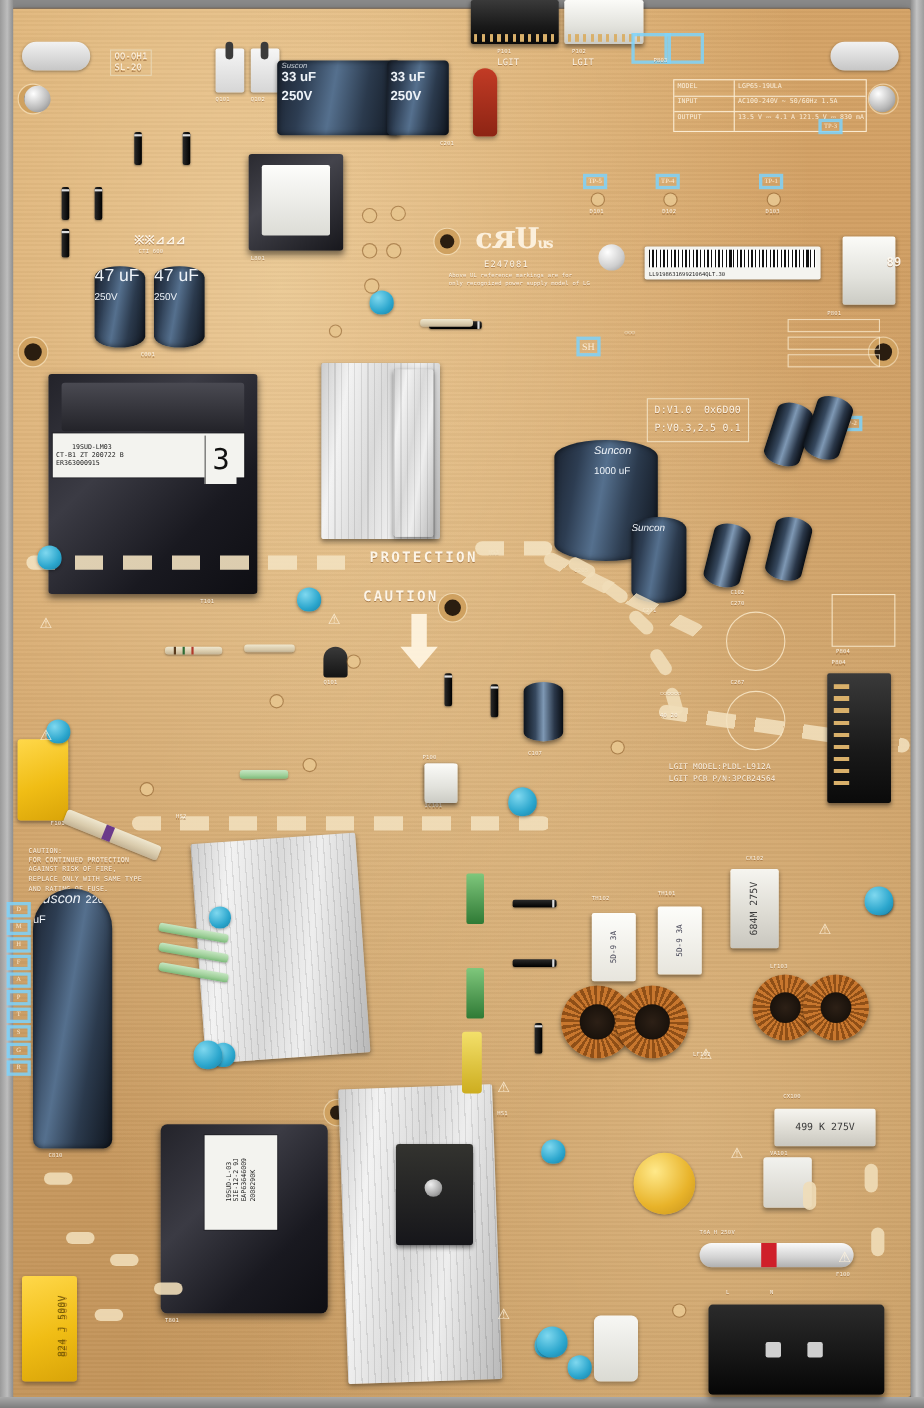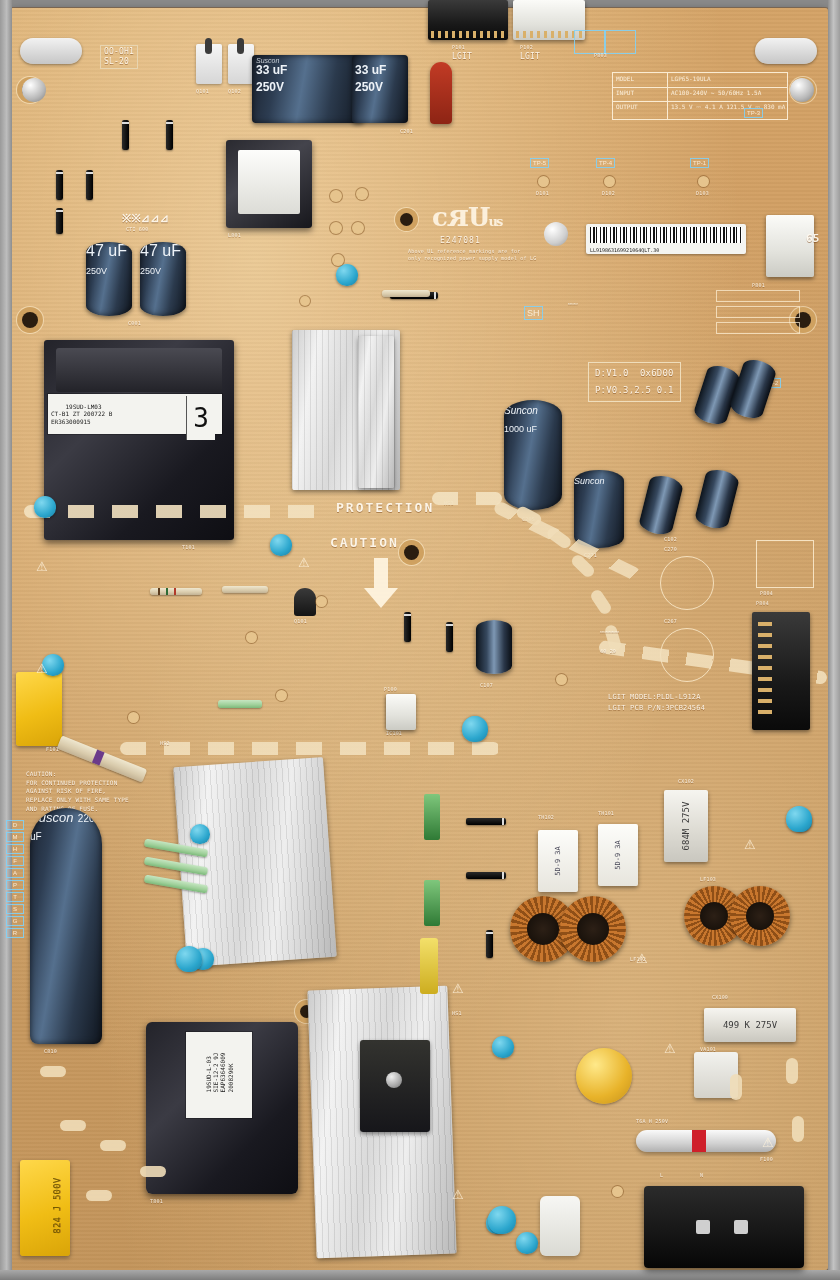--- a/index.html
+++ b/index.html
@@ -20,22 +20,22 @@
   .edge-r{position:absolute;right:0;top:0;width:12px;height:1280px;background:linear-gradient(270deg,#9d9d9d,#c3c3c3 55%,#8e8e8e);}
   .edge-b{position:absolute;left:0;bottom:0;width:840px;height:10px;background:linear-gradient(0deg,#7d7d7d,#a9a9a9);}
 
   
   .silk{position:absolute;color:#fffaf0;font-family:"DejaVu Sans Mono",monospace;
         font-size:7px;line-height:1.25;letter-spacing:.2px;white-space:pre;
         text-shadow:0 1px 0 rgba(120,70,25,.55);opacity:.92;}
   .silk.big{font-size:13px;font-weight:bold;letter-spacing:2px;}
   .silk.tiny{font-size:5px;}
 
-  .boxlabel{position:absolute;border:1px solid #7dd3fc;color:#fff6e6;
-        font-family:Liberation Sans, sans-serif;font-size:6px;padding:1px 2px;
+  .boxlabel{position:absolute;border:3px solid #7dd3fc;color:#fff6e6;
+        font-family:Liberation Serif, serif;font-size:6px;padding:1px 2px;
         opacity:.85;white-space:nowrap;}
 
   
   .mhole{position:absolute;border-radius:50%;background:#2a1d10;
         box-shadow:0 0 0 5px #cfa160, 0 0 0 6px rgba(255,240,210,.55);}
   .pad{position:absolute;border-radius:50%;background:#e6c48d;box-shadow:0 0 0 1px rgba(140,95,45,.6);}
   .slot{position:absolute;border-radius:6px;background:#f0ddb8;opacity:.9;}
 
   
   .ecap{position:absolute;border-radius:4px;
@@ -257,21 +257,21 @@
   </div>
   <div style="position:absolute;left:186px;top:396px;width:28px;height:44px;background:#f3f3ef;color:#111;font-family:'DejaVu Sans Mono',monospace;font-size:26px;text-align:center;line-height:44px;border-left:1px solid #555;">
     <span>3</span>
   </div>
   <div class="silk tiny" style="left:182px;top:544px;">T101</div>
 
   <div class="heatsink" style="left:292px;top:330px;width:108px;height:160px;"></div>
   <div class="heatsink" style="left:358px;top:336px;width:36px;height:152px;"></div>
   <div class="silk tiny" style="left:444px;top:500px;">HS3</div>
 
-  <div class="ecap rnd" style="left:504px;top:400px;width:58px;height:110px;">
+  <div class="ecap rnd" style="left:504px;top:400px;width:58px;height:110px;padding-left:36px;">
     <span class="vtxt" style="top:38%;font-size:10px;font-style:italic;">Suncon</span>
     <span class="vtxt" style="top:62%;font-size:9px;">1000 uF</span>
   </div>
   <div class="silk tiny" style="left:522px;top:516px;">C205</div>
 
   <div class="ecap rnd" style="left:574px;top:470px;width:50px;height:78px;">
     <span class="vtxt" style="top:45%;font-size:9px;font-style:italic;">Suncon</span>
   </div>
   <div class="silk tiny" style="left:584px;top:552px;">C271</div>
 
@@ -470,21 +470,21 @@
     <div class="boxlabel" style="position:relative;left:0;top:0;width:12px;text-align:center;margin-bottom:2px;">H</div>
     <div class="boxlabel" style="position:relative;left:0;top:0;width:12px;text-align:center;margin-bottom:2px;">F</div>
     <div class="boxlabel" style="position:relative;left:0;top:0;width:12px;text-align:center;margin-bottom:2px;">A</div>
     <div class="boxlabel" style="position:relative;left:0;top:0;width:12px;text-align:center;margin-bottom:2px;">P</div>
     <div class="boxlabel" style="position:relative;left:0;top:0;width:12px;text-align:center;margin-bottom:2px;">T</div>
     <div class="boxlabel" style="position:relative;left:0;top:0;width:12px;text-align:center;margin-bottom:2px;">S</div>
     <div class="boxlabel" style="position:relative;left:0;top:0;width:12px;text-align:center;margin-bottom:2px;">G</div>
     <div class="boxlabel" style="position:relative;left:0;top:0;width:12px;text-align:center;margin-bottom:2px;">R</div>
   </div>
 
-  <div class="silk" style="left:806px;top:232px;font-size:11px;font-weight:bold;">65</div>
+  <div class="silk" style="left:806px;top:232px;font-size:11px;font-weight:bold;">89</div>
 
   <div class="pad" style="left:330px;top:190px;width:12px;height:12px;"></div>
   <div class="pad" style="left:356px;top:188px;width:12px;height:12px;"></div>
   <div class="pad" style="left:330px;top:222px;width:12px;height:12px;"></div>
   <div class="pad" style="left:352px;top:222px;width:12px;height:12px;"></div>
   <div class="pad" style="left:332px;top:254px;width:12px;height:12px;"></div>
   <div class="pad" style="left:300px;top:296px;width:10px;height:10px;"></div>
   <div class="pad" style="left:246px;top:632px;width:11px;height:11px;"></div>
   <div class="pad" style="left:316px;top:596px;width:11px;height:11px;"></div>
   <div class="pad" style="left:128px;top:712px;width:11px;height:11px;"></div>

